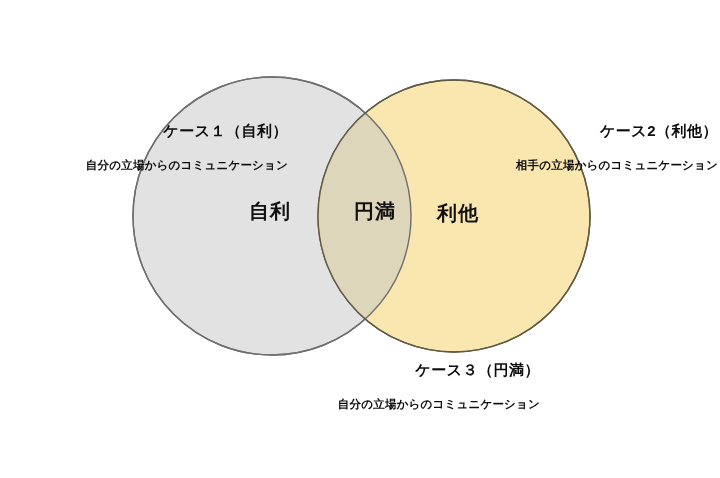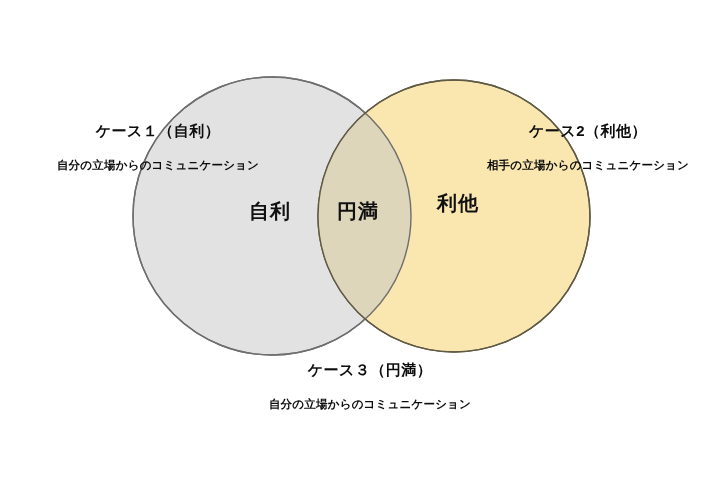--- a/index.html
+++ b/index.html
@@ -21,21 +21,21 @@
   }
   .venn-svg {
     position: absolute;
     left: 0;
     top: 0;
     width: 720px;
     height: 478px;
   }
   .label-block {
     position: absolute;
-    text-align: center;
+    text-align: right;
     color: #0d0d0d;
     line-height: 1.15;
     white-space: nowrap;
   }
   .label-title {
     font-size: 15px;
     font-weight: bold;
     letter-spacing: 0.5px;
     display: block;
   }
@@ -69,27 +69,27 @@
     letter-spacing: 1px;
     text-align: center;
     white-space: nowrap;
   }
   #region-left-label {
     left: 205px;
     top: 198px;
     width: 130px;
   }
   #region-center-label {
-    left: 293px;
+    left: 310px;
     top: 198px;
     width: 130px;
   }
   #region-right-label {
     left: 393px;
-    top: 190px;
+    top: 200px;
     width: 130px;
   }
 </style>
 </head>
 <body>
 
 <div id="venn-stage">
 
   <svg class="venn-svg" viewBox="0 0 720 478">
     <defs>

